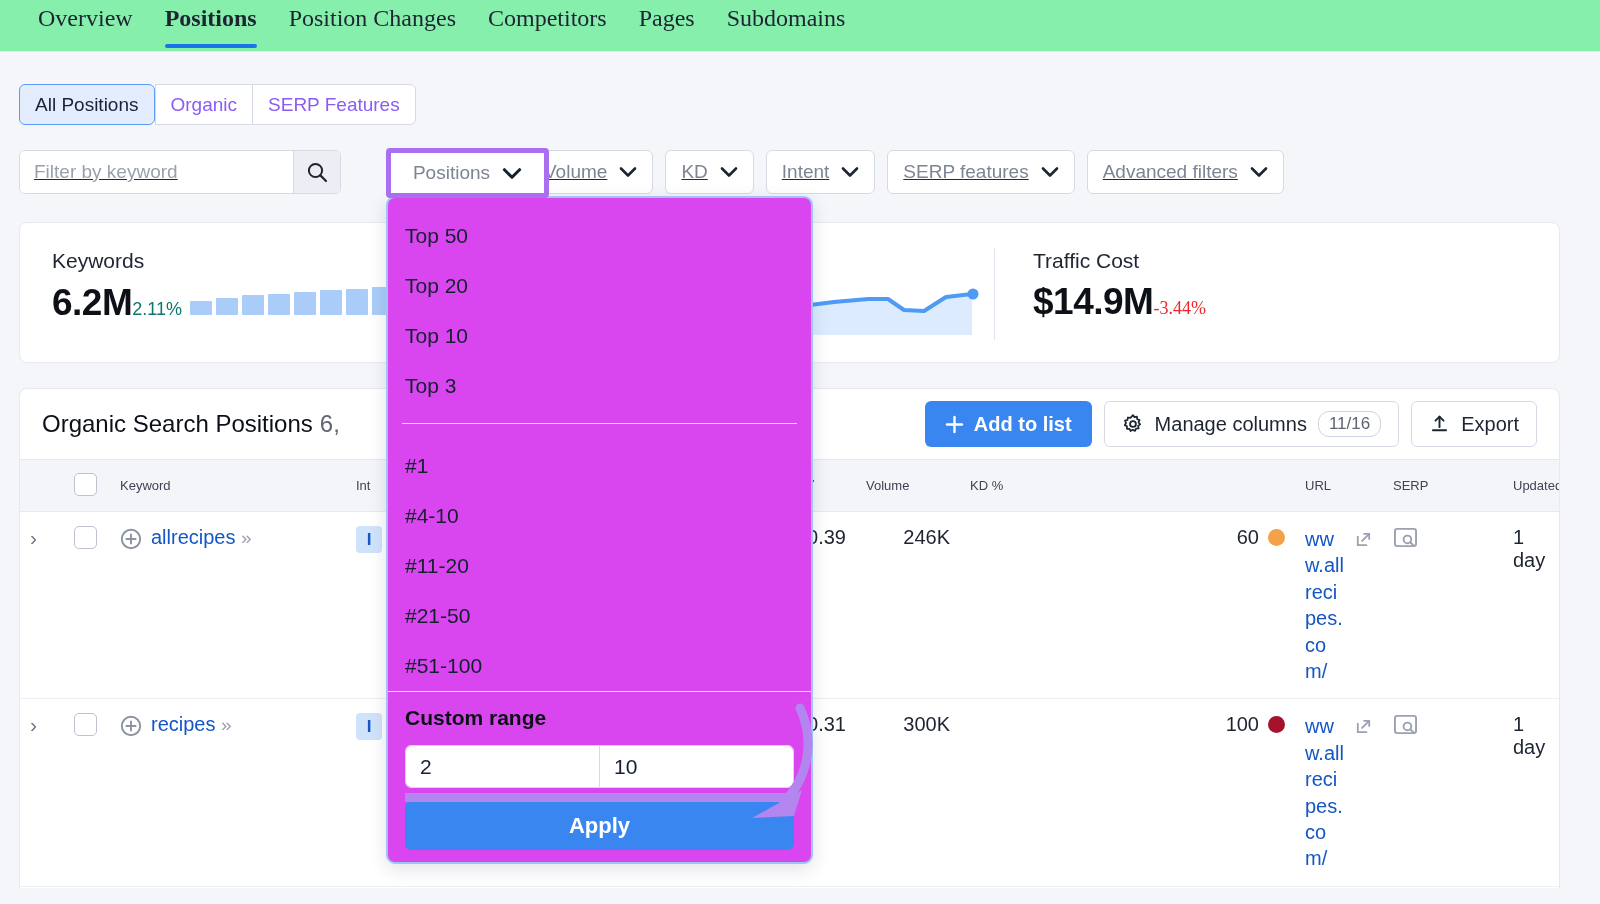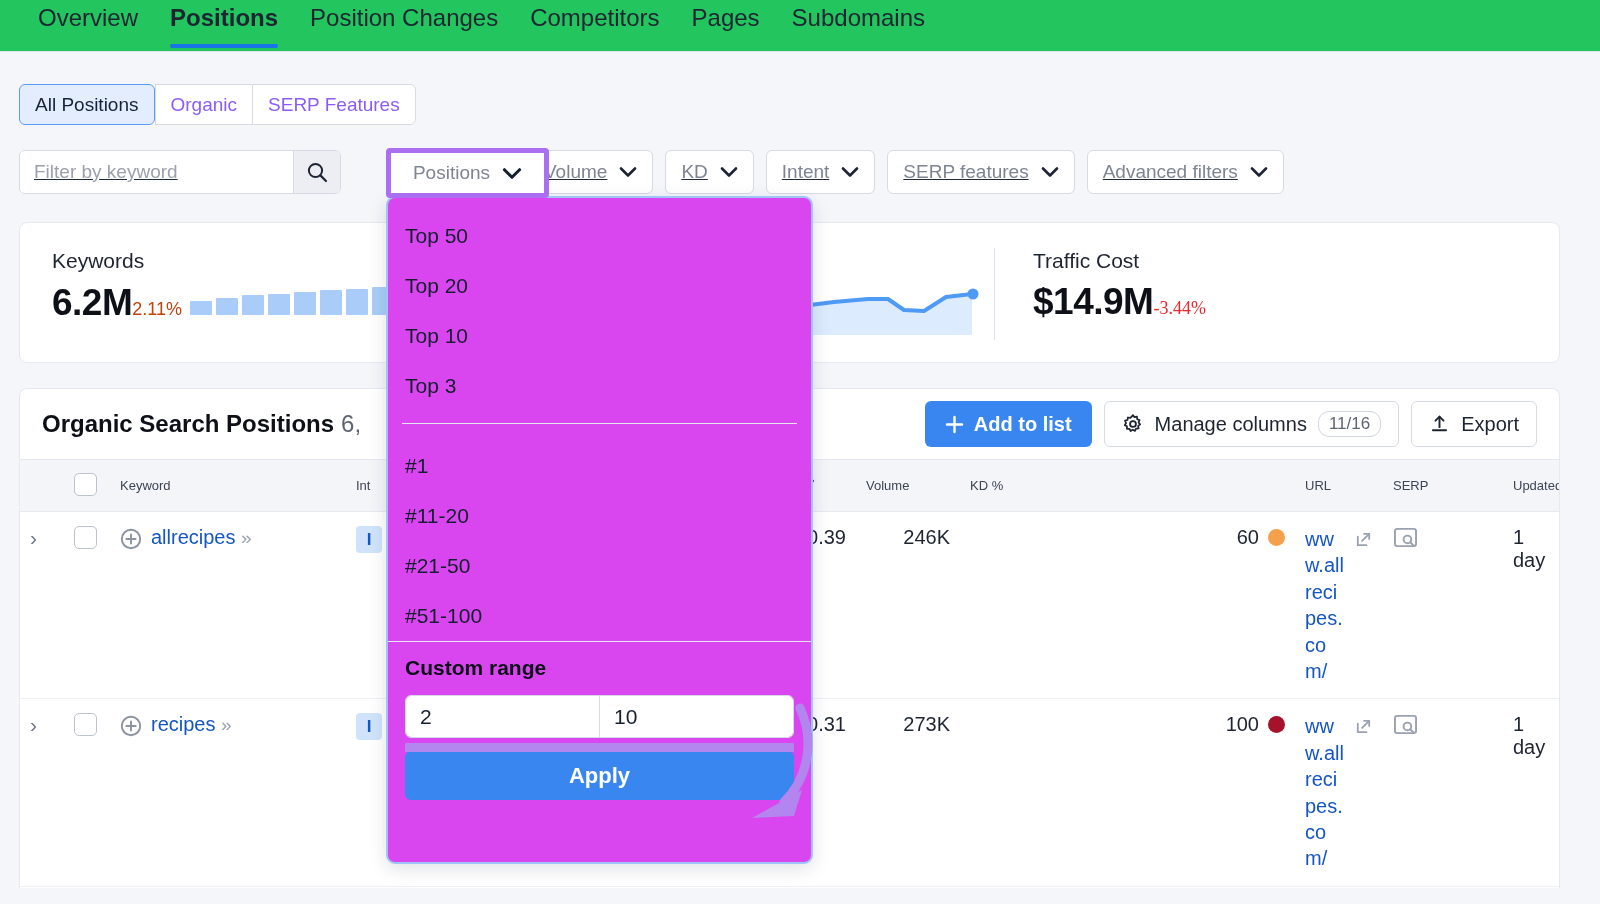--- a/index.html
+++ b/index.html
@@ -8,23 +8,23 @@
     background: #f5f6fa;
     font-family: "Liberation Sans", sans-serif;
     color: #222b3a;
     overflow: hidden;
   }
   #root { position: relative; width: 1600px; height: 904px; }
 
   
   .navbar {
     position: absolute; left: 0; top: 0; width: 1600px; height: 52px;
-    background: #22c55e;
+    background: #86efac;
     border-bottom: 1px solid #e1e4ed;
-    display: flex; align-items: flex-start; padding-left: 22px; gap: 0;
+    display: flex; align-items: flex-start; padding-left: 22px; gap: 0; font-family: Liberation Serif, serif;
   }
   .nav-tab {
     position: relative;
     font-size: 24px; color: #1d2432; line-height: 1;
     padding: 6px 16px 18px 16px;
     cursor: pointer; white-space: nowrap;
   }
   .nav-tab.active { font-weight: bold; }
   .nav-tab.active::after {
     content: ""; position: absolute; left: 16px; right: 16px; bottom: 0;
@@ -87,35 +87,35 @@
   
   .stats-card {
     position: absolute; left: 19px; top: 222px; width: 1541px; height: 141px;
     background: #fff; border-radius: 8px; border: 1px solid #e6e9f0;
   }
   .stat-block { position: absolute; top: 26px; }
   .stat-label { font-size: 21px; color: #1d2432; margin-bottom: 8px; }
   .stat-valrow { display: flex; align-items: baseline; }
   .stat-value { font-size: 37px; font-weight: bold; color: #0d1117; letter-spacing: -0.5px; }
   .stat-delta { font-size: 18px; }
-  .delta-up { color: #c2410c; }
+  .delta-up { color: #0f766e; }
   .delta-down { color: #e8282b; font-family: Liberation Serif, serif; }
   .vdiv { position: absolute; left: 974px; top: 25px; width: 1px; height: 92px; background: #dfe3eb; }
 
   .barchart { display: flex; align-items: flex-end; gap: 4px; height: 34px; margin-left: 8px; }
   .bar { width: 22px; background: #a9cdf8; border-radius: 1px; }
 
   
   .table-card {
     position: absolute; left: 19px; top: 388px; width: 1541px; height: 500px;
     background: #fff; border-radius: 8px 8px 0 0; border: 1px solid #e6e9f0; border-bottom: none;
     overflow: hidden;
   }
   .table-head-bar { height: 70px; display: flex; align-items: center; padding: 0 22px; position: relative; }
-  .tbl-title { font-size: 24px; font-weight: bold; color: #0d1117; }
+  .tbl-title { font-size: 24px; font-weight: normal; color: #0d1117; }
   .tbl-title-count { font-size: 24px; font-weight: normal; color: #5d6472; margin-left: 7px; }
   .head-actions { position: absolute; right: 22px; display: flex; gap: 12px; align-items: center; }
   .btn-primary {
     height: 46px; display: flex; align-items: center; gap: 10px; padding: 0 20px;
     background: #3a86f0; color: #fff; border: none; border-radius: 6px;
     font-size: 20px; font-weight: bold; cursor: pointer; font-family: "Liberation Sans", sans-serif;
   }
   .btn-ghost {
     height: 46px; display: flex; align-items: center; gap: 11px; padding: 0 17px;
     background: #fff; border: 1px solid #d6dae5; border-radius: 6px;
@@ -408,21 +408,21 @@
                   <circle cx="11" cy="11" r="9.2" stroke="#8b92a1" stroke-width="1.9"></circle>
                   <line x1="11" y1="6.4" x2="11" y2="15.6" stroke="#8b92a1" stroke-width="1.9" stroke-linecap="round"></line>
                   <line x1="6.4" y1="11" x2="15.6" y2="11" stroke="#8b92a1" stroke-width="1.9" stroke-linecap="round"></line>
                 </svg>
                 <span><span class="kw-link">recipes</span> <span class="dbl">»</span></span>
               </span>
             </td>
             <td><span class="intent-badge">I</span></td>
             <td></td>
             <td class="num">0.31</td>
-            <td class="num">273K</td>
+            <td class="num">300K</td>
             <td class="num">100<span class="kd-dot" style="background:#a5122a"></span></td>
             <td>
               <span class="url-cell">
                 <span class="url-link">www.allrecipes.com/</span>
                 <svg class="ext-ico" width="19" height="19" viewBox="0 0 20 20" fill="none">
                   <path d="M4 7 L4 16 L13 16" stroke="#9aa1b0" stroke-width="1.9" fill="none" stroke-linecap="round" stroke-linejoin="round"></path>
                   <path d="M8.5 11.5 L16 4" stroke="#9aa1b0" stroke-width="1.9" stroke-linecap="round"></path>
                   <path d="M10.6 4 L16 4 L16 9.4" stroke="#9aa1b0" stroke-width="1.9" fill="none" stroke-linecap="round" stroke-linejoin="round"></path>
                 </svg>
               </span>
@@ -461,20 +461,21 @@
   <div class="dropdown">
     <div class="dd-group">
       <div class="dd-item">Top 50</div>
       <div class="dd-item">Top 20</div>
       <div class="dd-item">Top 10</div>
       <div class="dd-item">Top 3</div>
     </div>
     <div class="dd-sep"></div>
     <div class="dd-group">
       <div class="dd-item">#1</div>
+      <div class="dd-item">#4-10</div>
       <div class="dd-item">#11-20</div>
       <div class="dd-item">#21-50</div>
       <div class="dd-item">#51-100</div>
     </div>
     <div class="dd-footer">
       <div class="dd-footer-title">Custom range</div>
       <div class="range-row">
         <input class="range-input" value="2" style="">
         <div class="range-div"></div>
         <input class="range-input" value="10" style="">

